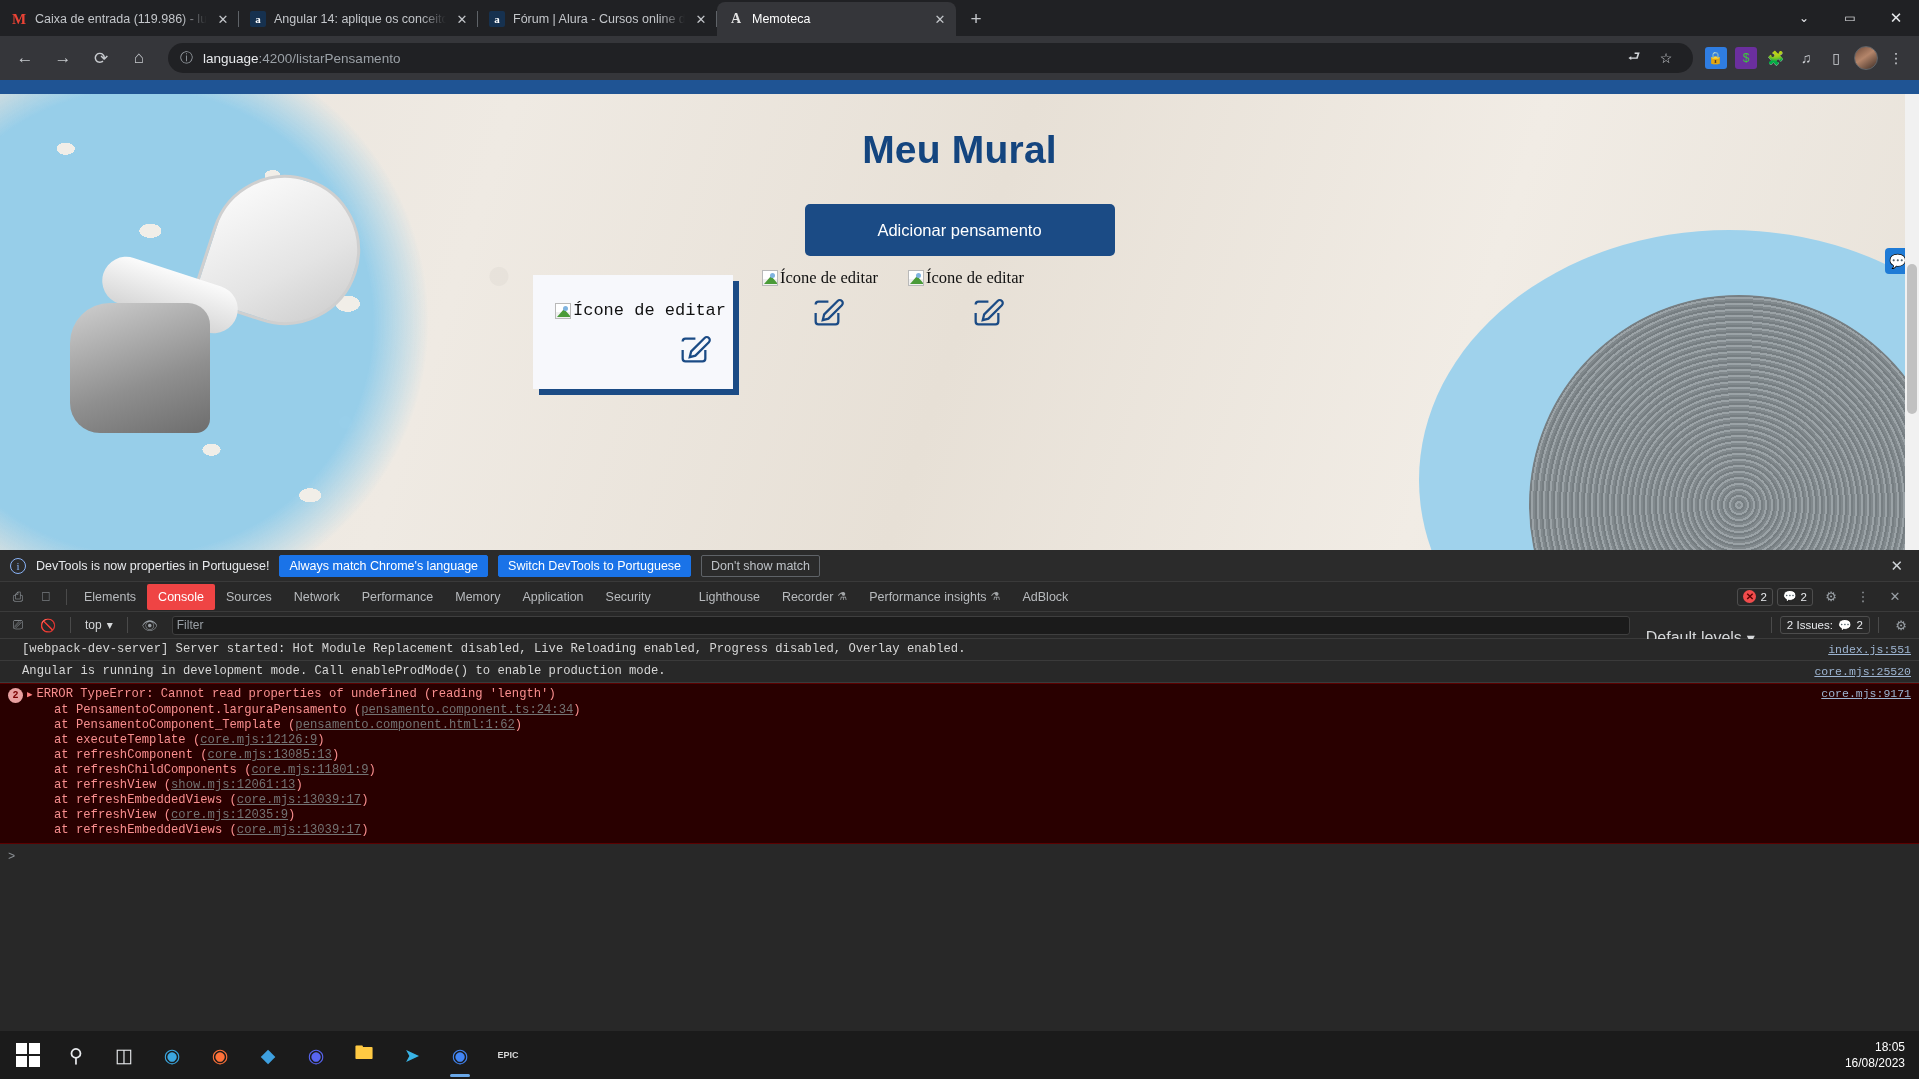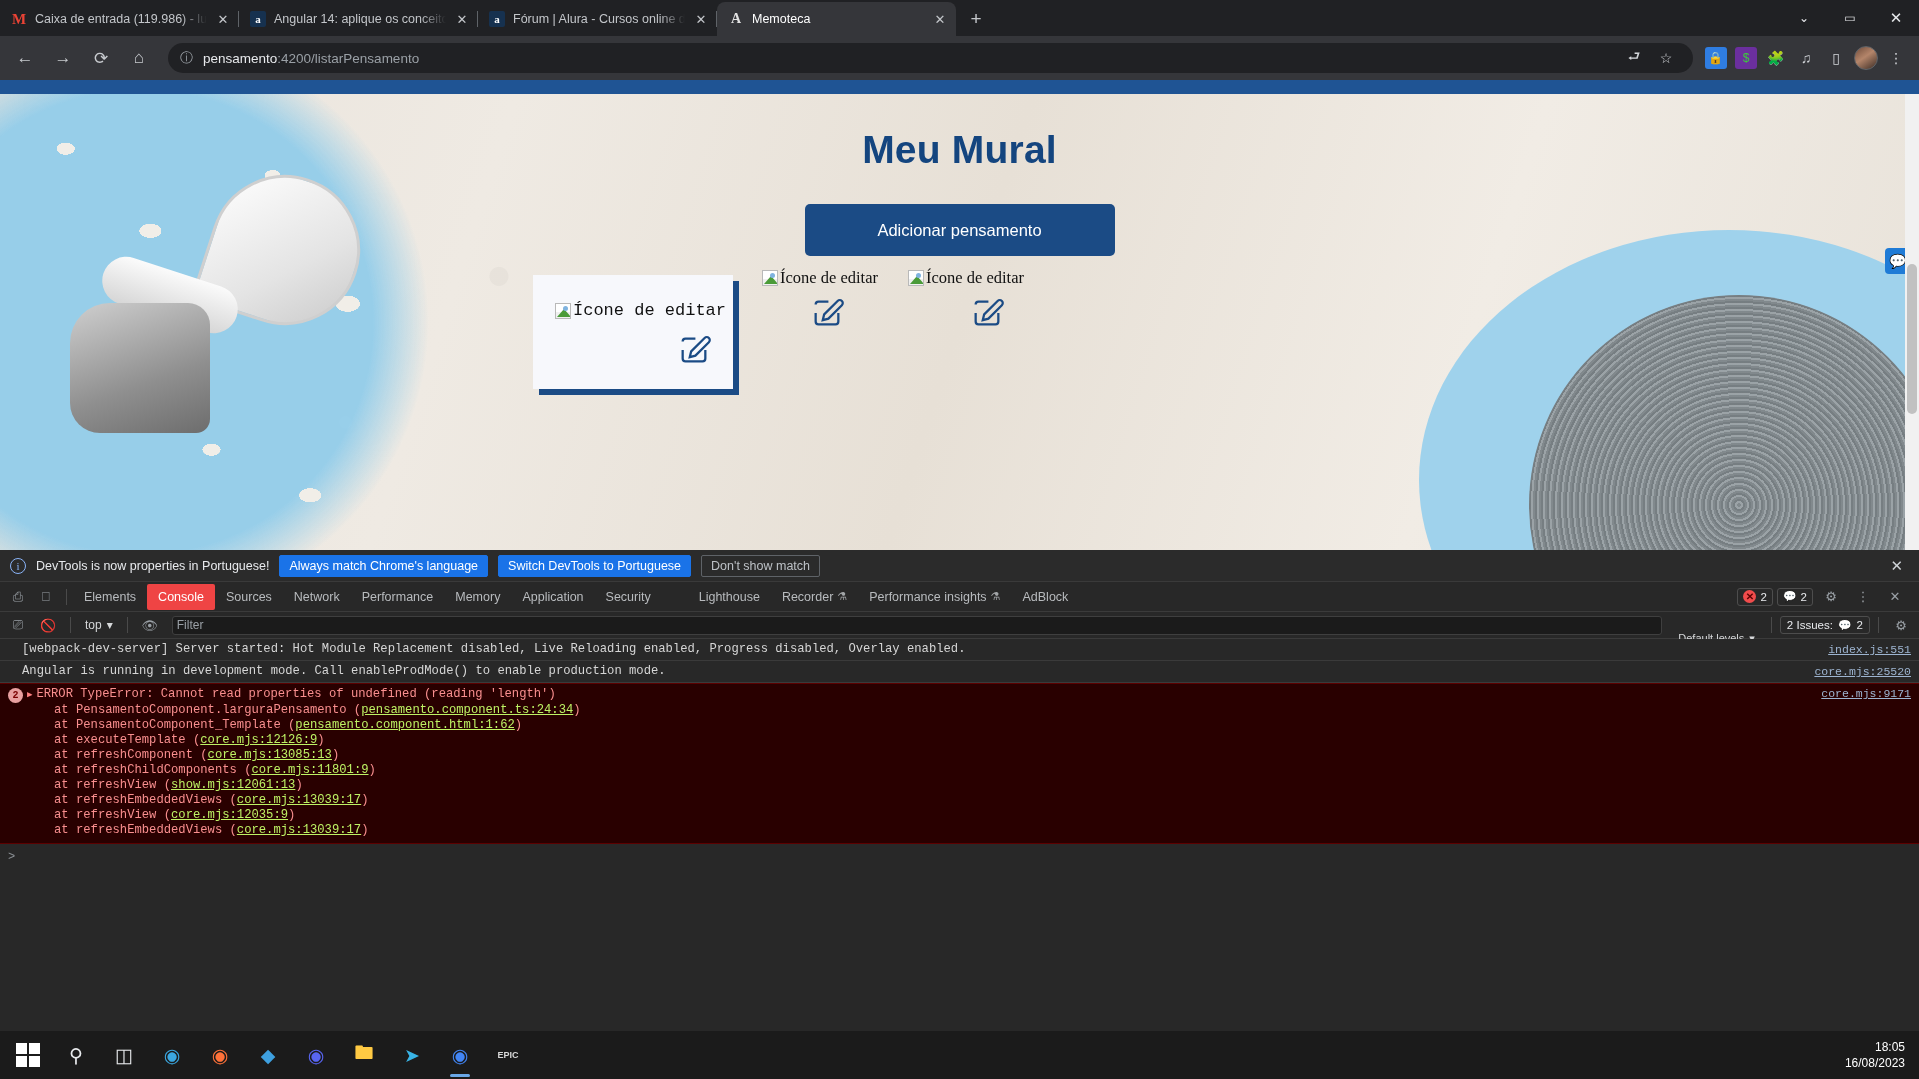--- a/index.html
+++ b/index.html
@@ -256,21 +256,21 @@
     height: 27px; background: #282828; border-bottom: 1px solid #3b3b3b;
     display: flex; align-items: center; padding: 0 4px; flex: 0 0 27px; gap: 2px;
   }
   .filter-input {
     flex: 1 1 auto; height: 19px; background: #1b1b1b; border: 1px solid #3f3f3f;
     border-radius: 3px; color: #9aa0a6; font-size: 12px;
     padding: 0 4px; display: flex; align-items: center; margin: 0 6px; min-width: 0;
   }
   .ctx-select { color: #d6d8da; font-size: 12px; display: flex; align-items: center;
                 gap: 5px; padding: 0 6px; }
-  .levels { color: #d6d8da; font-size: 11px; display:flex; align-items:center; gap:5px;
+  .levels { color: #d6d8da; font-size: 16px; display:flex; align-items:center; gap:5px;
             padding: 0 8px; margin-top: 26px; }
   .issues-pill {
     height: 18px; display:flex; align-items:center; gap:5px; padding: 0 6px;
     border: 1px solid #4d4d4d; border-radius: 3px; color: #e8eaed; font-size: 11.5px;
   }
 
   .console-body {
     flex: 1 1 auto; overflow: hidden; background: #282828;
     font-family: "Liberation Mono", monospace; font-size: 12.2px; color: #d6d6d6;
   }
@@ -286,21 +286,21 @@
   }
   .err-head { display: flex; align-items: flex-start; padding-left: 8px; }
   .err-badge {
     width: 15px; height: 15px; border-radius: 50%; background: #e8a0a0; color: #7a0000;
     font-size: 10px; display: flex; align-items: center; justify-content: center;
     font-weight: bold; flex: 0 0 15px; margin-right: 4px; margin-top: 1px;
   }
   .triangle { color: #fc8181; font-size: 9px; margin: 2px 4px 0 0; flex: 0 0 auto; }
   .err-msg { color: #fa8f8f; }
   .stack-line { padding-left: 54px; color: #fa8f8f; line-height: 15px; }
-  .stack-line a { color: #bef264; text-decoration: underline; }
+  .stack-line a { color: #737373; text-decoration: underline; }
   .prompt-row { display: flex; align-items: center; padding: 6px 8px; color: #9aa0a6; }
   .prompt-arrow { color: #8c9196; font-size: 12px; }
 
   
   .taskbar {
     position: absolute; bottom: 0; left: 0; width: 1919px; height: 48px;
     background: #1b1b1b; display: flex; align-items: center;
   }
   .tb-icons { display: flex; align-items: center; gap: 0; padding-left: 4px; }
   .tb-item { width: 48px; height: 48px; display: flex; align-items: center;
@@ -358,21 +358,21 @@
   </div>
 
   <div class="omnirow">
     <div class="navbtn">←</div>
     <div class="navbtn">→</div>
     <div class="navbtn">⟳</div>
     <div class="navbtn">⌂</div>
 
     <div class="omnibox">
       <span class="omni-info">ⓘ</span>
-      <span class="omni-url"><span class="host">pensamento</span><span class="path">:4200/listarPensamento</span></span>
+      <span class="omni-url"><span class="host">language</span><span class="path">:4200/listarPensamento</span></span>
       <span class="omni-right">
         <span class="barbtn">⮐</span>
         <span class="barbtn">☆</span>
       </span>
     </div>
 
     <div class="barbtn">
         <span class="ext ext-shield">🔒</span>
       </div>
     <div class="barbtn">

